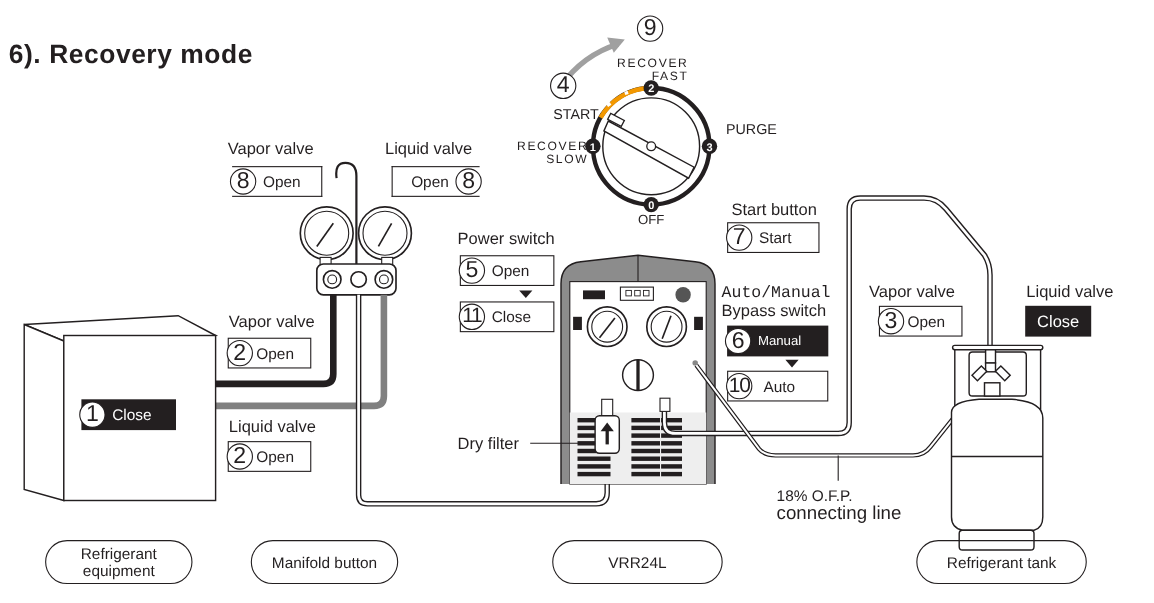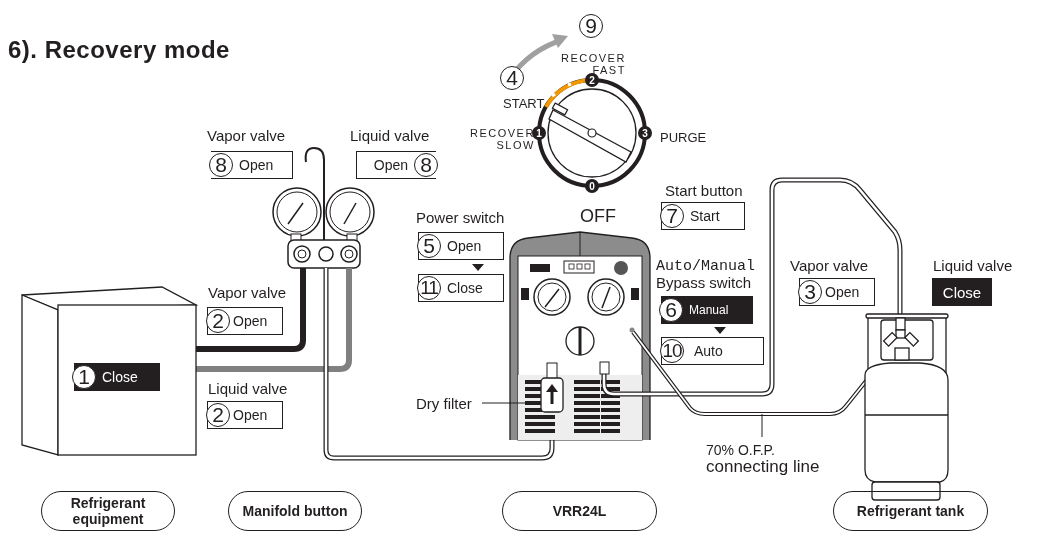--- a/index.html
+++ b/index.html
@@ -7,21 +7,21 @@
          font-family:"Liberation Sans", sans-serif; color:#231f20; }
   .abs { position:absolute; }
   .title { left:8px; top:36px; font-size:24px; font-weight:bold; letter-spacing:0.5px; }
   .lbl { font-size:15px; white-space:nowrap; line-height:17px; }
   .box { position:absolute; height:28px; border:1px solid #231f20; background:#fff; display:flex; align-items:center; box-sizing:border-box; }
   .box.dark { background:#231f20; color:#fff; }
   .num { width:24px; height:24px; border:1.3px solid #231f20; border-radius:50%; background:#fff; color:#231f20;
          display:flex; align-items:center; justify-content:center; font-size:21px; box-sizing:border-box; flex:none; margin-left:-2px; }
   .btxt { font-size:14px; padding:0 6px; white-space:nowrap; }
   .pill { position:absolute; border:1.3px solid #231f20; border-radius:22px; height:40px; display:flex; align-items:center;
-          justify-content:center; text-align:center; font-size:14px; line-height:16px; box-sizing:border-box;font-weight:bold; }
+          justify-content:center; text-align:center; font-size:14px; line-height:16px; box-sizing:border-box; }
   .dial-lbl { font-size:11px; letter-spacing:1.5px; text-align:right; line-height:12px; }
   .tri { width:0; height:0; border-left:6px solid transparent; border-right:6px solid transparent; border-top:7px solid #231f20; }
   svg text { font-family:"Liberation Sans", sans-serif; }
 </style>
 </head>
 <body>
 
 <div class="abs title">6). Recovery mode</div>
 
 <svg class="abs" style="left:0;top:0" width="1049" height="548">
@@ -167,22 +167,22 @@
   <div class="num" style="margin:0">4</div>
 </div>
 <div class="abs" style="left:579px;top:14px;">
   <div class="num" style="margin:0">9</div>
 </div>
 <div class="abs dial-lbl" style="left:561px;top:52px;white-space:pre;">RECOVER
 FAST</div>
 <div class="abs lbl" style="left:503px;top:95px;font-size:13px;">START</div>
 <div class="abs dial-lbl" style="left:470px;top:127px;white-space:pre;">RECOVER
 SLOW</div>
-<div class="abs lbl" style="left:660px;top:129px;font-size:13px;">PURGE</div>
-<div class="abs lbl" style="left:580px;top:192px;font-size:18px;margin-top:16px;">OFF</div>
+<div class="abs lbl" style="left:660px;top:109px;font-size:13px;">PURGE</div>
+<div class="abs lbl" style="left:580px;top:192px;font-size:12px;">OFF</div>
 
 <div class="abs lbl" style="left:207px;top:127px;">Vapor valve</div>
 <div class="box" style="left:211px;top:151px;width:82px;border-left:none;">
   <div class="num">8</div>
   <span class="btxt">Open</span>
 </div>
 <div class="abs lbl" style="left:350px;top:127px;">Liquid valve</div>
 <div class="box" style="left:356px;top:151px;width:80px;border-right:none;justify-content:flex-end;">
   <span class="btxt">Open</span>
   <div class="num" style="margin-right:-2px;margin-left:0">8</div>
@@ -220,36 +220,36 @@
   <span class="btxt">Start</span>
 </div>
 
 <div class="abs lbl" style="left:656px;top:258px;font-family:Liberation Mono, monospace;">Auto/Manual</div>
 <div class="abs lbl" style="left:656px;top:274px;">Bypass switch</div>
 <div class="box dark" style="left:661px;top:296px;width:92px;border:none;">
   <div class="num">6</div>
   <span class="btxt" style="font-size:12px">Manual</span>
 </div>
 <div class="abs tri" style="left:714px;top:327px;"></div>
-<div class="box" style="left:661px;top:337px;width:103px;align-items:center;">
+<div class="box" style="left:661px;top:337px;width:92px;align-items:center;">
   <div class="num" style="font-size:19px;letter-spacing:-1px;">10</div>
   <span class="btxt" style="padding:0 10px">Auto</span>
 </div>
 
 <div class="abs lbl" style="left:790px;top:257px;">Vapor valve</div>
 <div class="box" style="left:799px;top:278px;width:76px;">
   <div class="num">3</div>
   <span class="btxt" style="padding:0 3px">Open</span>
 </div>
 <div class="abs lbl" style="left:933px;top:257px;">Liquid valve</div>
 <div class="box dark" style="left:932px;top:278px;width:60px;border:none;justify-content:center;">
   <span class="btxt" style="font-size:15px">Close</span>
 </div>
 
 <div class="abs lbl" style="left:416px;top:395px;">Dry filter</div>
-<div class="abs lbl" style="left:706px;top:442px;font-size:14px;">70% O.F.P.</div>
+<div class="abs lbl" style="left:706px;top:442px;font-size:14px;">18% O.F.P.</div>
 <div class="abs lbl" style="left:706px;top:458px;font-size:17px;">connecting line</div>
 
 <div class="pill" style="left:41px;top:491px;width:134px;white-space:pre;">Refrigerant
 equipment</div>
 <div class="pill" style="left:228px;top:491px;width:134px;">Manifold button</div>
 <div class="pill" style="left:502px;top:491px;width:155px;">VRR24L</div>
 <div class="pill" style="left:833px;top:491px;width:155px;">Refrigerant tank</div>
 
 </body></html>

